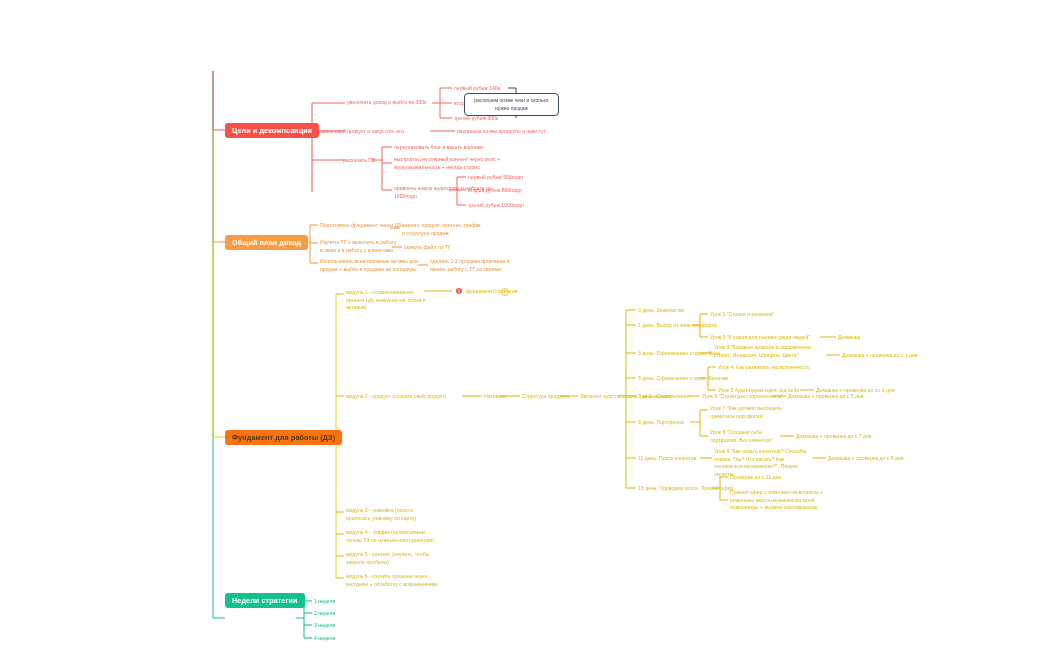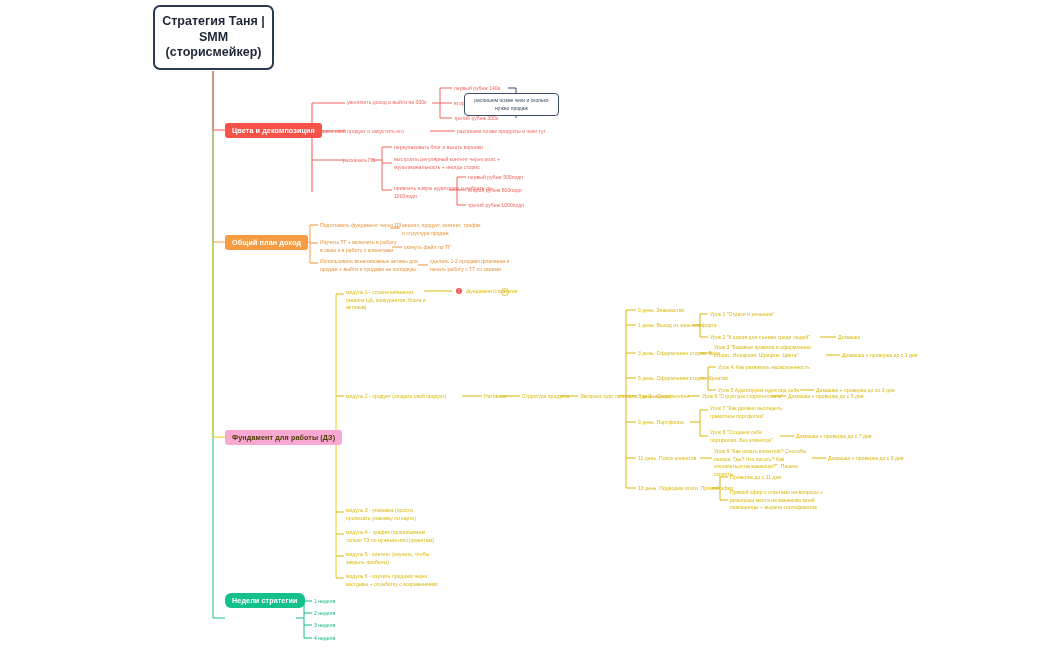--- a/index.html
+++ b/index.html
@@ -21,21 +21,21 @@
     font-weight:bold;font-size:12.5px;line-height:1.25;color:#1d2636;
   }
 
   
   .pill{
     border-radius:3px;padding:3px 7px;color:#fff;font-weight:bold;
     font-size:7.2px;white-space:nowrap;letter-spacing:.1px;
   }
   .pill.red{background:#f7524a;}
   .pill.orange{background:#f79c42;}
-  .pill.yellow{background:#f9a8d4;color:#4a3c00;}
+  .pill.yellow{background:#f97316;color:#4a3c00;}
   .pill.teal{background:#15c18a;}
 
   .leaf{font-size:5.1px;line-height:1.5;letter-spacing:.02px;}
   .leaf.red{color:#f2655c;}
   .leaf.orange{color:#e8923a;}
   .leaf.yellow{color:#d9b70a;}
   .leaf.teal{color:#16b484;}
 
   .boxnode{
     border:1px solid #3c4a63;border-radius:4px;background:#fff;
@@ -107,23 +107,22 @@
       <path d="M700,458 L712,458" stroke="#d9b70a"></path>
       <path d="M812,458 L826,458" stroke="#d9b70a"></path>
       <path d="M712,488 L720,488 M720,477 L720,500 M720,477 L728,477 M720,500 L728,500" stroke="#d9b70a"></path>
 
       <path d="M213,618 L225,618" stroke="#15c18a"></path>
       <path d="M296,618 L304,618 M304,601 L304,638" stroke="#15c18a"></path>
       <path d="M304,601 L312,601 M304,613 L312,613 M304,625 L312,625 M304,638 L312,638" stroke="#16b484"></path>
     </g>
   </svg>
 
-  <div class="node root">Стратегия Таня | SMM (сторисмейкер)</div>
-
-  <div class="node pill red" style="left:225px;top:123px;">Цвета и декомпозиция</div>
+
+  <div class="node pill red" style="left:225px;top:123px;">Цели и декомпозиция</div>
 
   <div class="node leaf red" style="left:347px;top:99px;width:85px;">увеличить доход и выйти на 300к</div>
   <div class="node leaf red" style="left:454px;top:85px;">первый рубеж 140к</div>
   <div class="node leaf red" style="left:454px;top:100px;">второй рубеж 220к</div>
   <div class="node leaf red" style="left:454px;top:115px;">третий рубеж 300к</div>
   <div class="node boxnode" style="left:464px;top:93px;">распишем позже чеки и сколько нужно продаж</div>
 
   <div class="node leaf red" style="left:315px;top:128px;width:118px;">создать свой продукт и запустить его</div>
   <div class="node leaf red" style="left:457px;top:128px;">распишем позже продукты и чеки тут</div>
 
@@ -189,19 +188,19 @@
 
   <div class="node leaf yellow" style="left:638px;top:485px;">13 день. Подводим итоги. Прямой эфир</div>
   <div class="node leaf yellow" style="left:730px;top:474px;">Проверка до с 11 дня</div>
   <div class="node leaf yellow" style="left:730px;top:489px;width:96px;">Прямой эфир с ответами на вопросы + розыгрыш места на вакансию моей помощницы + выдача сертификатов</div>
 
   <div class="node leaf yellow" style="left:346px;top:507px;width:92px;">модуль 3 - упаковка (просто прописать упаковку по карте)</div>
   <div class="node leaf yellow" style="left:346px;top:529px;width:92px;">модуль 4 - трафик (прописываем только ТЗ по нужным инструментам)</div>
   <div class="node leaf yellow" style="left:346px;top:551px;width:92px;">модуль 5 - контент (изучить, чтобы закрыть пробелы)</div>
   <div class="node leaf yellow" style="left:346px;top:573px;width:92px;">модуль 6 - изучить продажи через кастдевы + отработку с возражениями</div>
 
-  <div class="node pill teal" style="left:225px;top:593px;border-radius:6px;">Недели стратегии</div>
+  <div class="node pill teal" style="left:225px;top:593px;">Недели стратегии</div>
   <div class="node leaf teal" style="left:314px;top:598px;">1 неделя</div>
   <div class="node leaf teal" style="left:314px;top:610px;">2 неделя</div>
   <div class="node leaf teal" style="left:314px;top:622px;">3 неделя</div>
   <div class="node leaf teal" style="left:314px;top:635px;">4 неделя</div>
 
 </div>
 
 </body></html>

